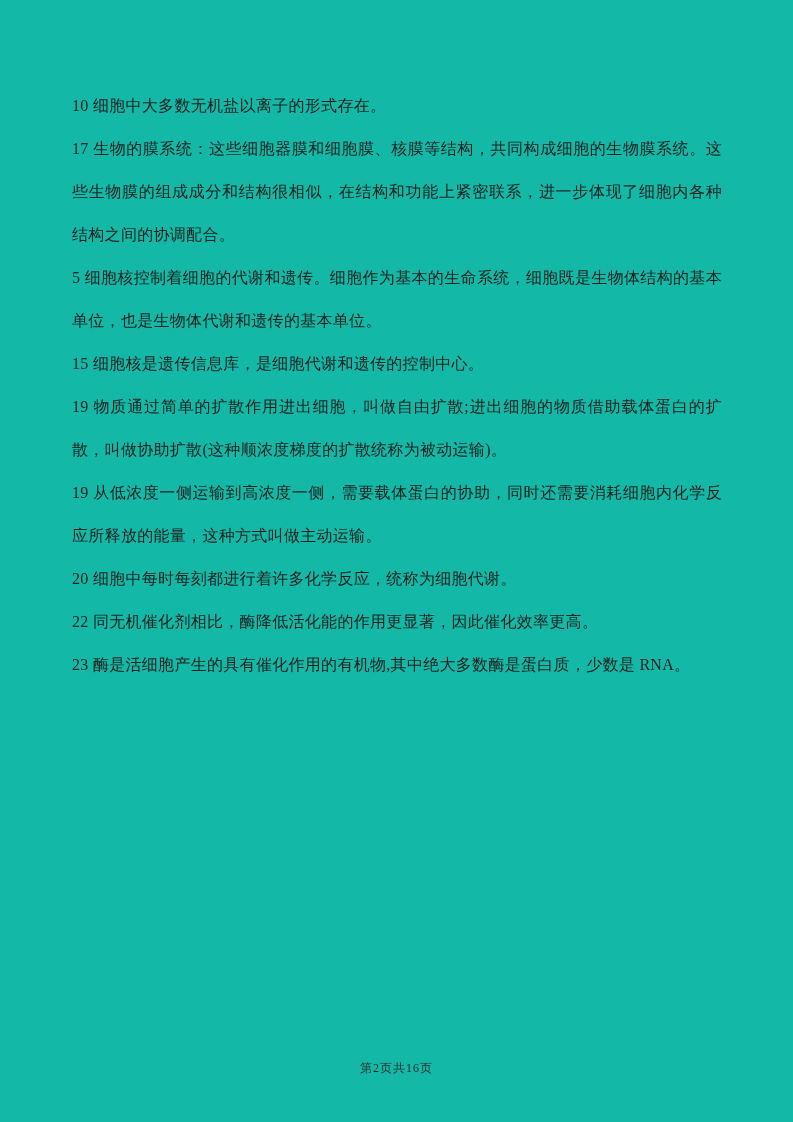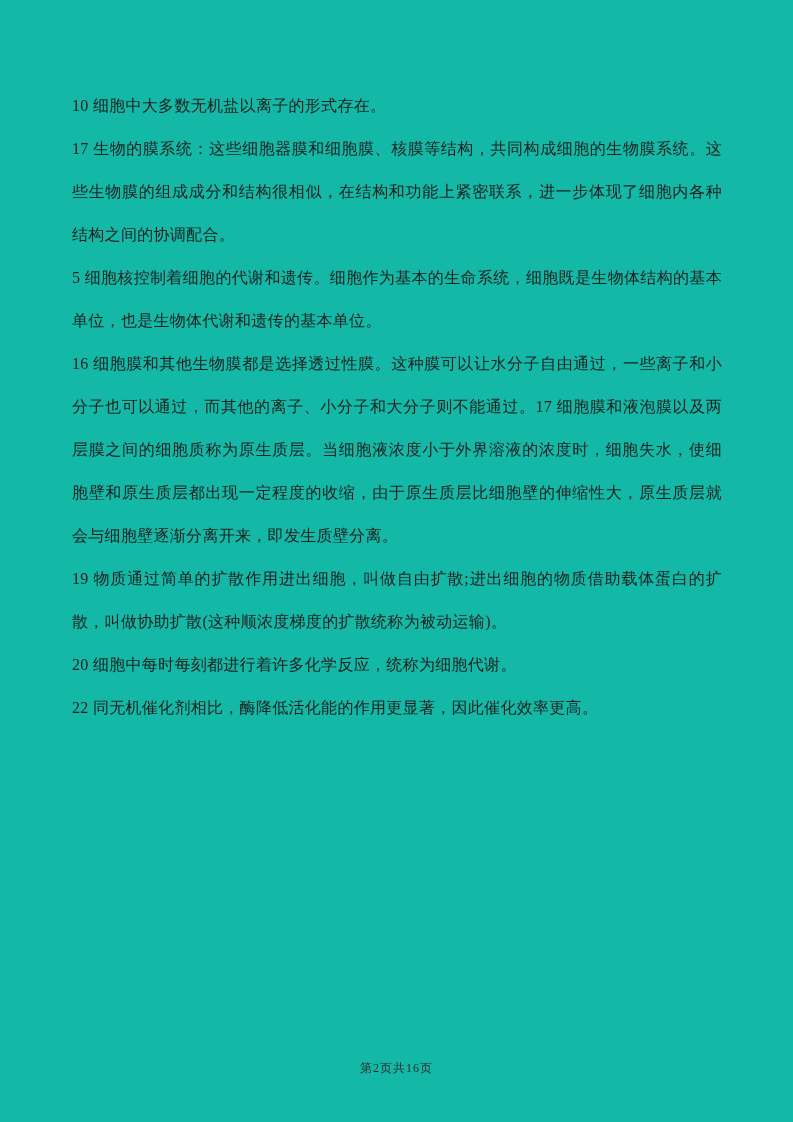--- a/index.html
+++ b/index.html
@@ -43,19 +43,21 @@
   }
 </style>
 </head>
 <body>
 
 <div class="page">
   <div class="content">
     <p class="para">10 细胞中大多数无机盐以离子的形式存在。</p>
     <p class="para">17 生物的膜系统：这些细胞器膜和细胞膜、核膜等结构，共同构成细胞的生物膜系统。这些生物膜的组成成分和结构很相似，在结构和功能上紧密联系，进一步体现了细胞内各种结构之间的协调配合。</p>
     <p class="para">5 细胞核控制着细胞的代谢和遗传。细胞作为基本的生命系统，细胞既是生物体结构的基本单位，也是生物体代谢和遗传的基本单位。</p>
-    <p class="para">16 细胞膜和其他生物膜都是选择透过性膜。这种膜可以让水分子自由通过，一些离子和小分子也可以通过，而其他的离子、小分子和大分子则不能通过。17 细胞膜和液泡膜以及两层膜之间的细胞质称为原生质层。当细胞液浓度小于外界溶液的浓度时，细胞失水，使细胞壁和原生质层都出现一定程度的收缩，由于原生质层比细胞壁的伸缩性大，原生质层就会与细胞壁逐渐分离开来，即发生质壁分离。</p>
+    <p class="para">15 细胞核是遗传信息库，是细胞代谢和遗传的控制中心。</p>
     <p class="para">19 物质通过简单的扩散作用进出细胞，叫做自由扩散;进出细胞的物质借助载体蛋白的扩散，叫做协助扩散(这种顺浓度梯度的扩散统称为被动运输)。</p>
+    <p class="para">19 从低浓度一侧运输到高浓度一侧，需要载体蛋白的协助，同时还需要消耗细胞内化学反应所释放的能量，这种方式叫做主动运输。</p>
     <p class="para">20 细胞中每时每刻都进行着许多化学反应，统称为细胞代谢。</p>
     <p class="para">22 同无机催化剂相比，酶降低活化能的作用更显著，因此催化效率更高。</p>
+    <p class="para">23 酶是活细胞产生的具有催化作用的有机物,其中绝大多数酶是蛋白质，少数是 RNA。</p>
   </div>
   <div class="footer">第2页共16页</div>
 </div>
 
 </body></html>

